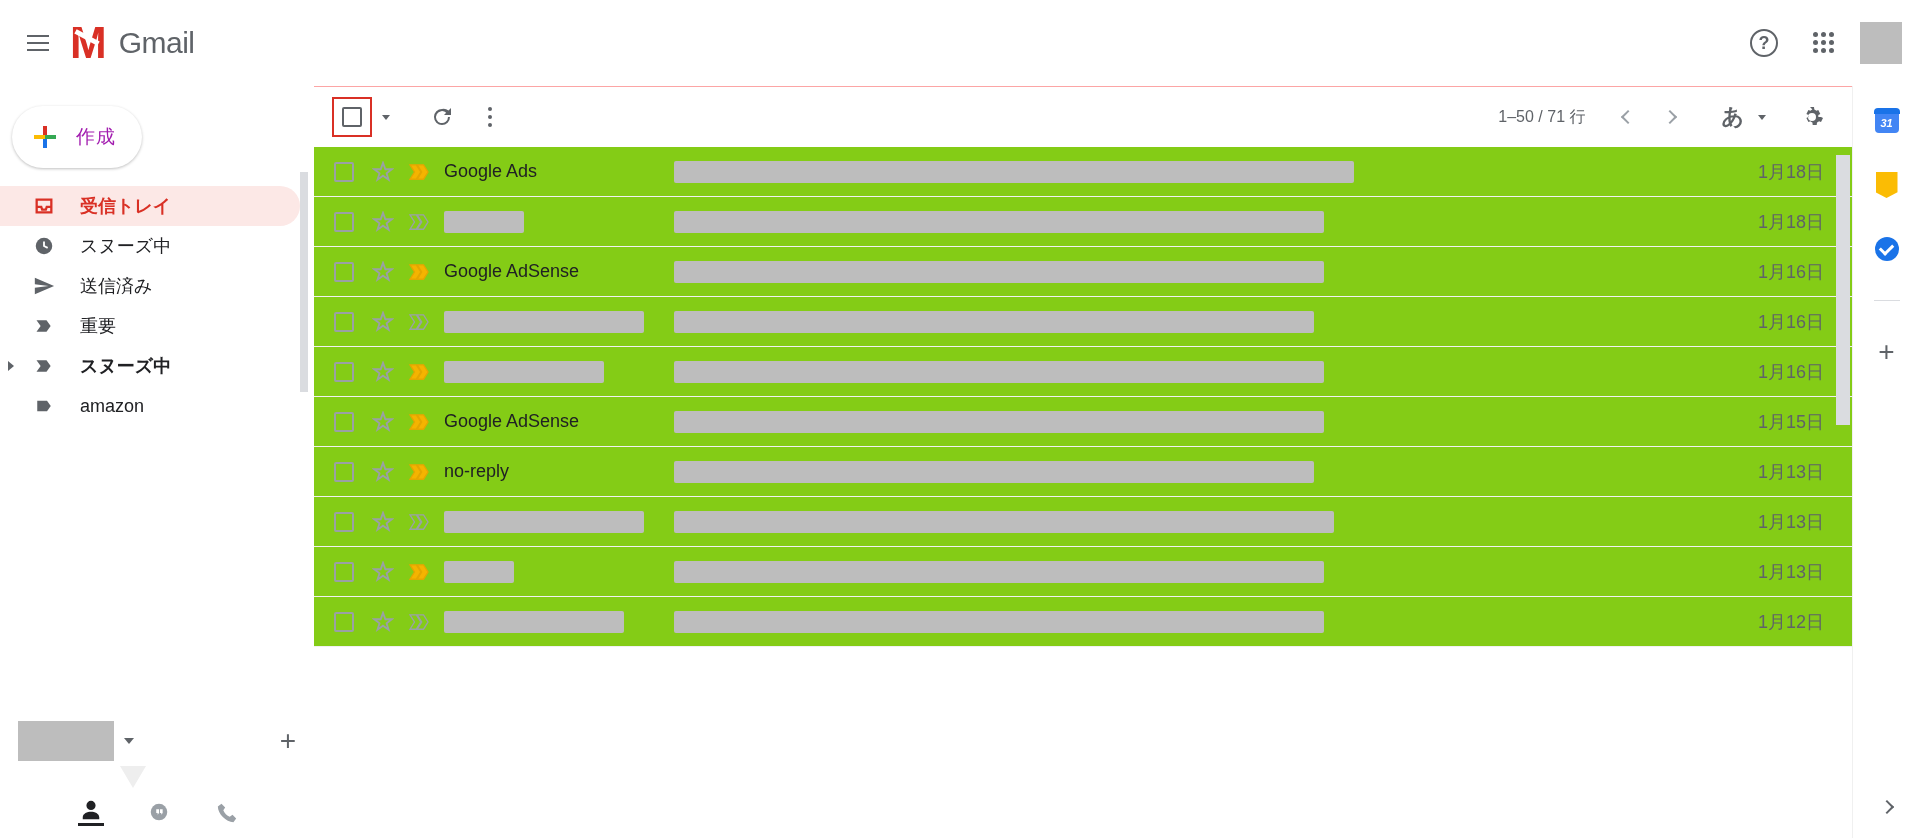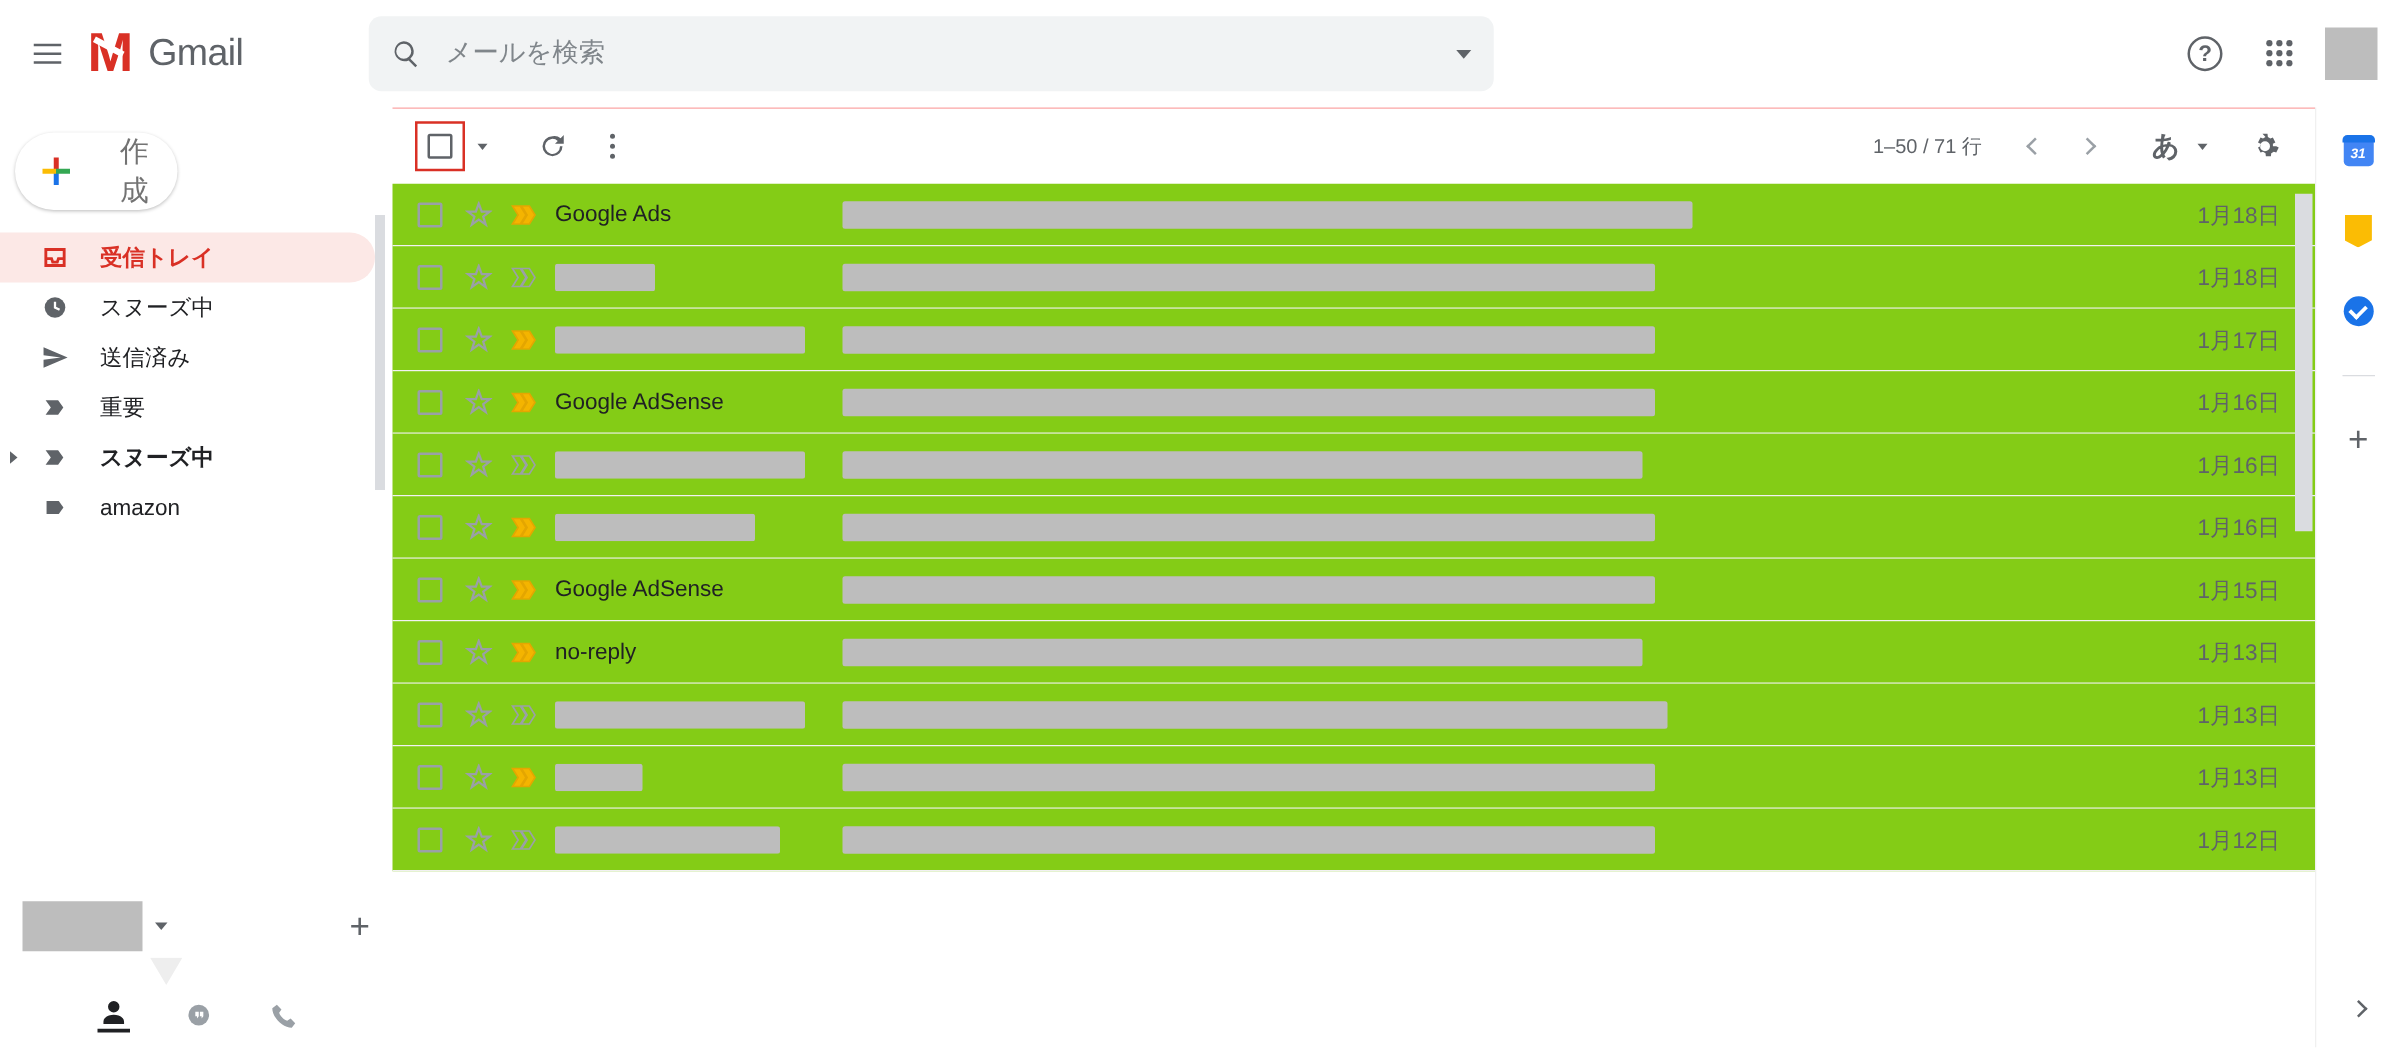--- a/index.html
+++ b/index.html
@@ -32,21 +32,21 @@
   .avatar { width:42px; height:42px; background:#bdbdbd;}
 
   
   .main { display:flex; height:calc(100% - 86px);}
   .sidebar { width:314px; padding-top:14px; position:relative; flex-shrink:0;}
   .compose { margin:6px 0 18px 12px; height:62px; width:130px; border-radius:32px; box-shadow:0 1px 3px rgba(0,0,0,0.25); display:flex; align-items:center; padding:0 22px; cursor:pointer; background:#fff;}
   .compose .plus { width:22px; height:22px; position:relative; margin-right:20px;}
   .compose .plus::before, .compose .plus::after { content:""; position:absolute; background:#d93025;}
   .compose .plus::before { left:9px; top:0; width:4px; height:22px; background:linear-gradient(180deg,#d93025 50%,#1a73e8 50%);}
   .compose .plus::after  { top:9px; left:0; width:22px; height:4px; background:linear-gradient(90deg,#fbbc04 50%,#34a853 50%);}
-  .compose span { font-size:23px; color:#737373; font-weight:500; letter-spacing:1px;text-align:right;}
+  .compose span { font-size:19px; color:#a21caf; font-weight:500; letter-spacing:1px;text-align:right;}
 
   .nav-item { height:40px; display:flex; align-items:center; padding-left:32px; border-radius:0 20px 20px 0; margin-right:14px; cursor:pointer; font-size:18px; color:#202124;}
   .nav-item.active { background:#fce8e6; color:#d93025; font-weight:700;}
   .nav-item .nicon { width:24px; height:24px; margin-right:24px; fill:#5f6368; color:#5f6368; display:flex; align-items:center; justify-content:center;}
   .nav-item.active .nicon { fill:#d93025; color:#d93025;}
   .nav-item.bold { font-weight:700;}
   .expand-caret { position:absolute; left:8px; width:0;height:0; border-top:5px solid transparent; border-bottom:5px solid transparent; border-left:6px solid #5f6368;}
   .indent { position:relative;}
 
   .sidebar-bottom { position:absolute; left:0; right:0; bottom:0; }
@@ -114,27 +114,20 @@
 <body>
 
 <div class="header">
   <div class="menu-btn">
       <span class="burger"></span>
     </div>
   <div class="logo-wrap">
     <span class="logo-M">M<span class="slash"></span></span>
     <span class="logo-text">Gmail</span>
   </div>
-  <div class="search">
-    <svg class="s-icon" viewBox="0 0 24 24">
-        <path d="M10 2a8 8 0 015.3 13.9l5.4 5.4-1.4 1.4-5.4-5.4A8 8 0 1110 2zm0 2a6 6 0 100 12 6 6 0 000-12z"></path>
-      </svg>
-    <input type="text" placeholder="メールを検索" style="">
-    <span class="drop"></span>
-  </div>
   <div class="header-right">
     <div class="icon-btn">
         <span class="help-circ">?</span>
       </div>
     <div class="icon-btn">
       <div class="apps-grid">
           <span></span>
           <span></span>
           <span></span>
           <span></span>
@@ -311,40 +304,20 @@
             <span>
               <svg class="star" viewBox="0 0 24 24">
                 <path d="M12 2l2.6 7h7l-5.7 4.4 2.2 7L12 16l-6 4.4 2.2-7L2.5 9h7z"></path>
               </svg>
             </span>
             <span>
               <svg class="imp on" viewBox="0 0 24 20">
                 <path stroke-width="1.5" d="M2 2h7l5 8-5 8H2l5-8zM10 2h7l5 8-5 8h-7l5-8z"></path>
               </svg>
             </span>
-            <span class="sender">
-              <span class="bar" style="width:220px"></span>
-            </span>
-            <span class="subject">
-              <span class="bar" style="width:650px"></span>
-            </span>
-            <span class="date">1月17日</span>
-          </div>
-          <div class="row">
-            <span class="cb"></span>
-            <span>
-              <svg class="star" viewBox="0 0 24 24">
-                <path d="M12 2l2.6 7h7l-5.7 4.4 2.2 7L12 16l-6 4.4 2.2-7L2.5 9h7z"></path>
-              </svg>
-            </span>
-            <span>
-              <svg class="imp on" viewBox="0 0 24 20">
-                <path stroke-width="1.5" d="M2 2h7l5 8-5 8H2l5-8zM10 2h7l5 8-5 8h-7l5-8z"></path>
-              </svg>
-            </span>
             <span class="sender"><span>Google AdSense</span></span>
             <span class="subject">
               <span class="bar" style="width:650px"></span>
             </span>
             <span class="date">1月16日</span>
           </div>
           <div class="row">
             <span class="cb"></span>
             <span>
               <svg class="star" viewBox="0 0 24 24">

